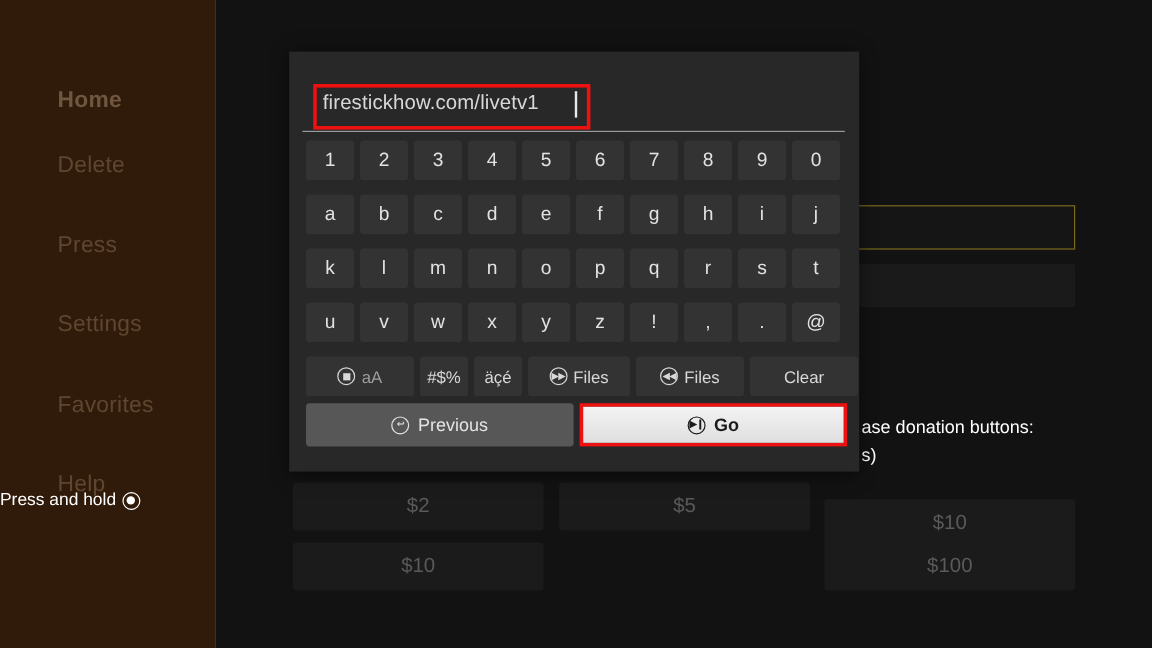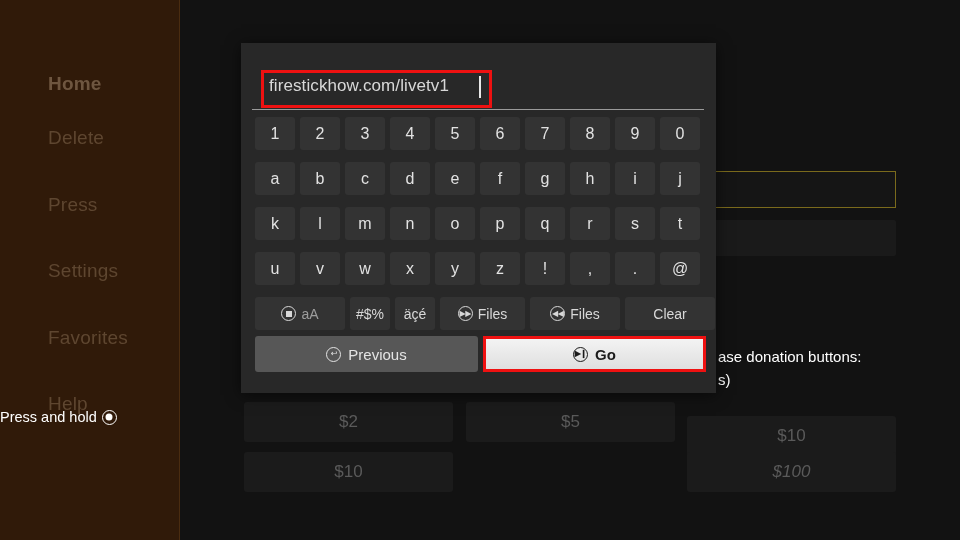--- a/index.html
+++ b/index.html
@@ -221,21 +221,21 @@
     </div>
   <div class="donate-btn" style="left:466px; top:402px; width:209px; height:40px;">
       <span>$5</span>
     </div>
   <div class="donate-btn" style="left:687px; top:416px; width:209px; height:40px;">
       <span>$10</span>
     </div>
   <div class="donate-btn" style="left:244px; top:452px; width:209px; height:40px;">
       <span>$10</span>
     </div>
-  <div class="donate-btn" style="left:687px; top:452px; width:209px; height:40px;font-style:italic;">
+  <div class="donate-btn" style="left:687px; top:452px; width:209px; height:40px;">
       <span>$100</span>
     </div>
 
   <div id="voice-hint">
     <span>Press and hold</span>
     <span class="hint-ring"></span>
   </div>
 
   <div id="kbd">
 

